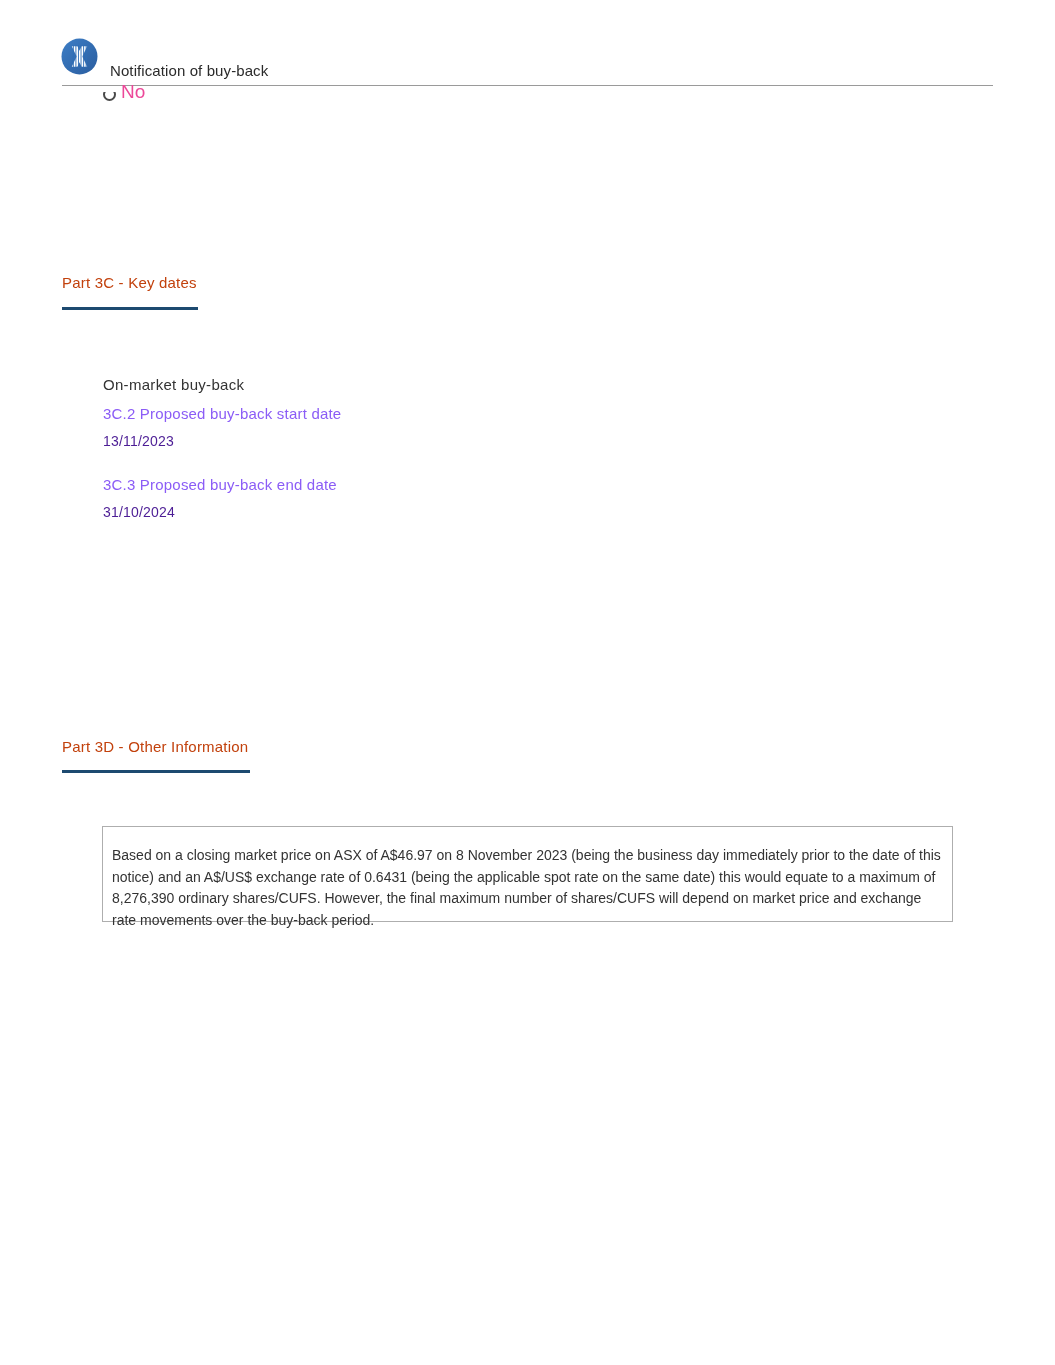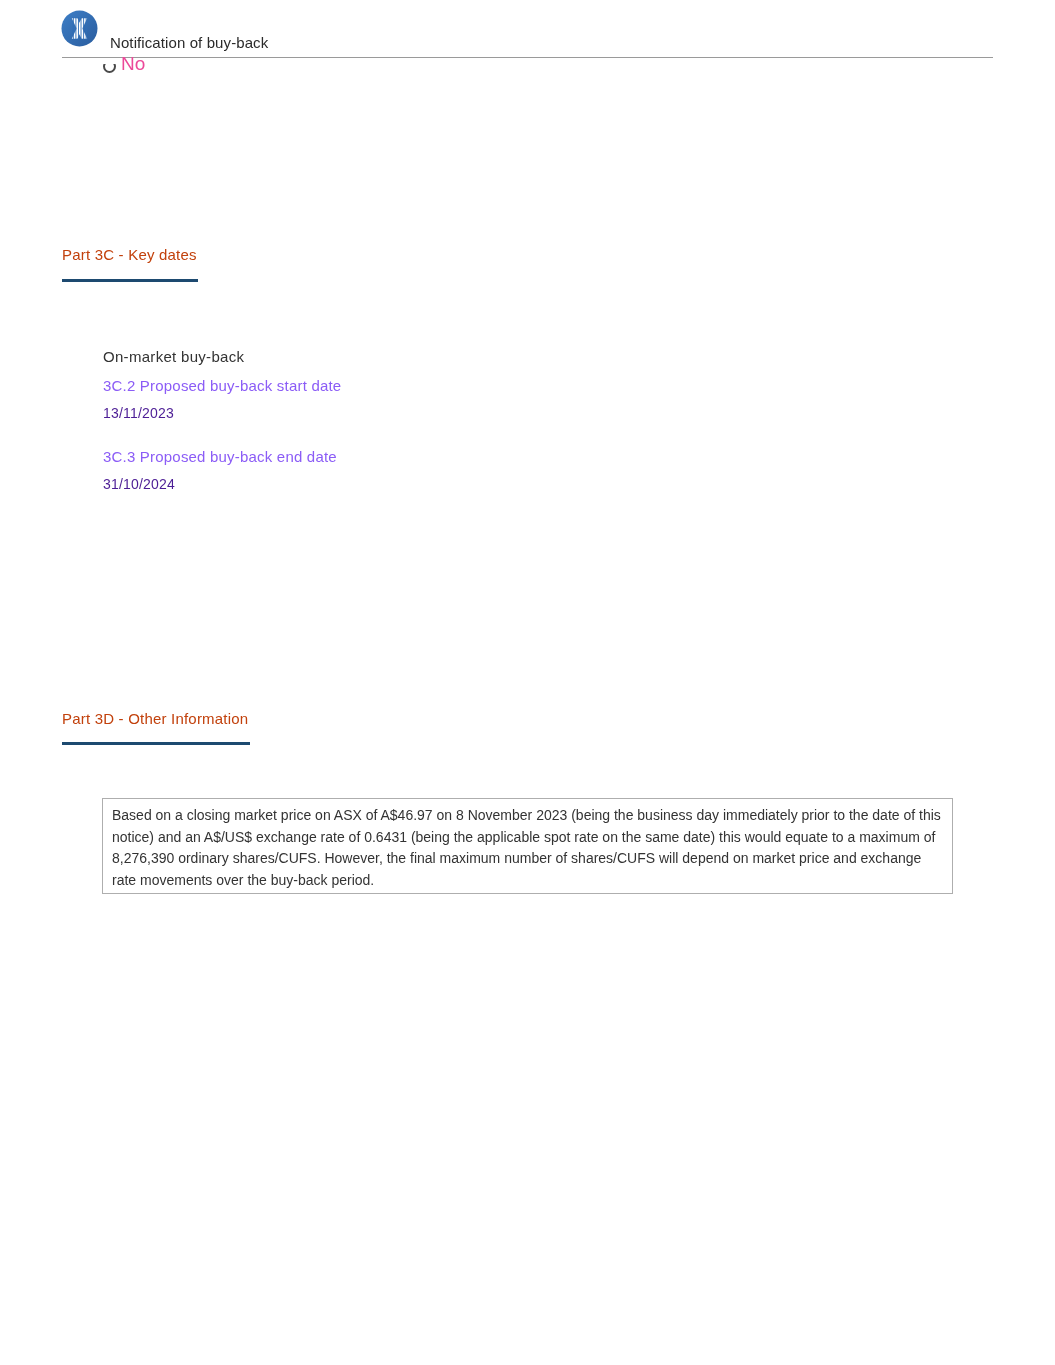--- a/index.html
+++ b/index.html
@@ -4,20 +4,21 @@
 <style>
   * { margin: 0; padding: 0; box-sizing: border-box; }
   html, body { background: #ffffff; }
   body { font-family: "Liberation Sans", sans-serif; color: #333333; }
   .page {
     position: relative;
     width: 1055px;
     height: 976px;
     background: #ffffff;
     overflow: hidden;
+    margin-top: 28px;
   }
   .abs { position: absolute; }
 
   
   .logo-wrap { left: 61px; top: 10px; width: 37px; height: 37px; }
   .header-title { left: 110px; top: 34px; font-size: 15px; color: #2b2b2b; letter-spacing: 0.1px; }
   .header-rule { left: 62px; top: 57px; width: 931px; height: 1px; background: #9a9a9a; }
 
   
   .radio-clip { left: 102px; top: 64px; width: 17px; height: 12px; overflow: hidden; }
@@ -42,21 +43,21 @@
   .l-3c2 { left: 103px; top: 377px; }
   .v-3c2 { left: 103px; top: 405px; }
   .l-3c3 { left: 103px; top: 448px; }
   .v-3c3 { left: 103px; top: 476px; }
   .l-3d1 { left: 103px; top: 778px; letter-spacing: 0.15px; }
 
   
   .info-box {
     left: 102px; top: 798px; width: 851px; height: 96px;
     border: 1px solid #aeaeae; background: #ffffff;
-    padding: 6px 9px; font-size: 14px; line-height: 21.5px; color: #333333;
+    padding: 18px 9px; font-size: 14px; line-height: 21.5px; color: #333333;
   }
 
   
   .footer-rule { left: 62px; top: 1303px; width: 931px; height: 1px; background: #8d8d8d; }
   .footer-title { left: 62px; top: 1313px; font-size: 14px; color: #2e2e2e; }
   .page-indicator { left: 0; top: 1316px; width: 1055px; text-align: center; font-size: 12.5px; color: #3a3a3a; }
 </style>
 </head>
 <body>
 

